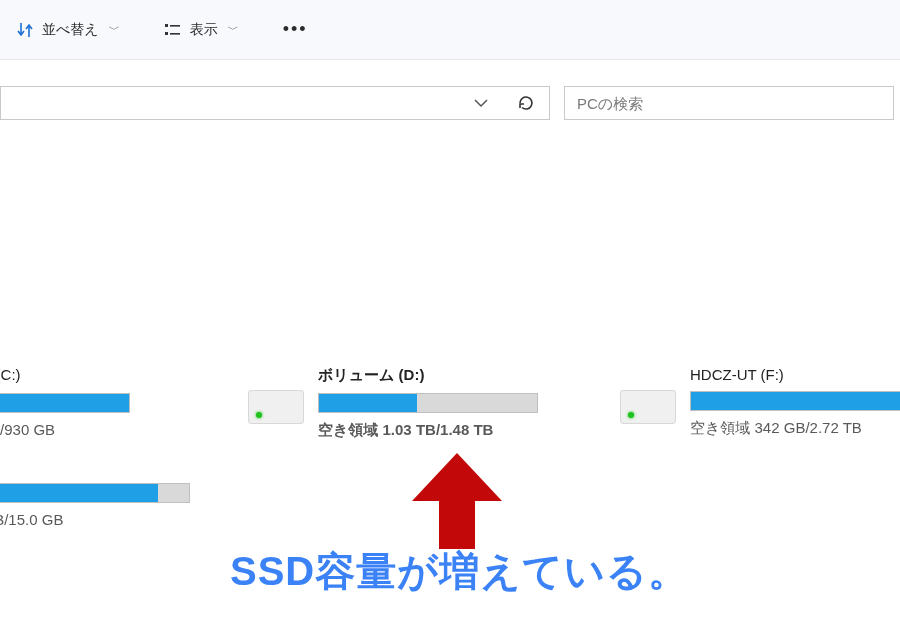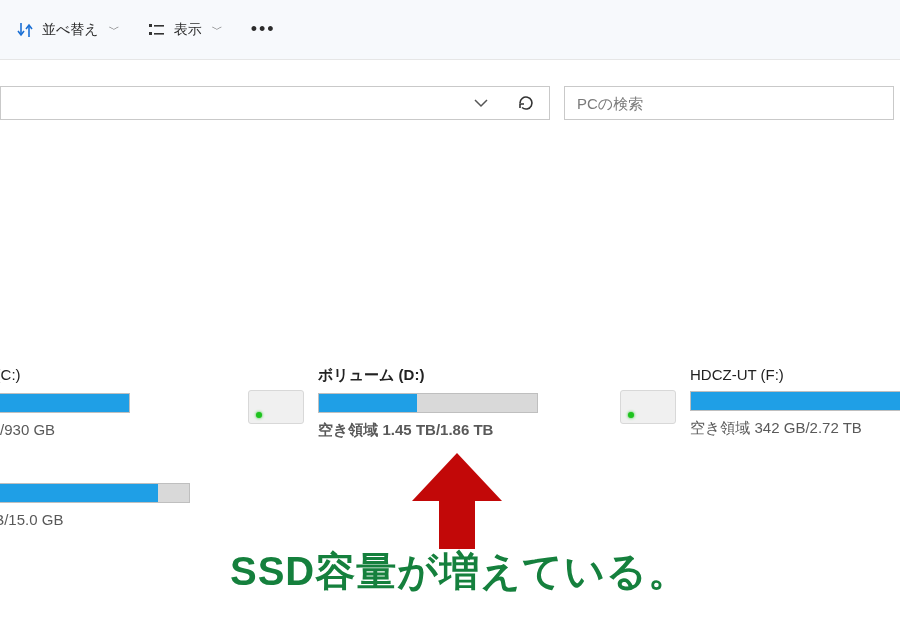--- a/index.html
+++ b/index.html
@@ -14,21 +14,21 @@
   }
 
   
   .toolbar {
     height: 60px;
     background: #f7f9fc;
     border-bottom: 1px solid #e6e6e6;
     display: flex;
     align-items: center;
     padding: 0 8px;
-    gap: 12px;
+    gap: 28px;
   }
   .tb-btn {
     display: flex;
     align-items: center;
     gap: 8px;
     cursor: pointer;
     padding: 6px 8px;
     border-radius: 4px;
     color: #2c2c2c;
   }
@@ -143,21 +143,21 @@
     position: absolute;
     left: 412px;
     top: 327px;
   }
   .anno-text {
     position: absolute;
     left: 230px;
     top: 418px;
     font-size: 40px;
     font-weight: 700;
-    color: #15803d;
+    color: #3b82f6;
     white-space: nowrap;
     letter-spacing: 1px;
   }
 
   .more-dots { font-size: 18px; letter-spacing: 2px; color:#2c2c2c; }
 </style>
 </head>
 <body>
 
 <div class="toolbar">
@@ -223,21 +223,21 @@
     </div>
   </div>
 
   <div class="drive d">
     <div class="drive-icon"></div>
     <div class="drive-body">
       <div class="drive-name">ボリューム (D:)</div>
       <div class="bar">
         <div class="bar-fill" style="width: 45%;"></div>
       </div>
-      <div class="drive-sub">空き領域 1.45 TB/1.86 TB</div>
+      <div class="drive-sub">空き領域 1.03 TB/1.48 TB</div>
     </div>
   </div>
 
   <div class="drive f">
     <div class="drive-icon"></div>
     <div class="drive-body">
       <div class="drive-name">HDCZ-UT (F:)</div>
       <div class="bar">
         <div class="bar-fill" style="width: 100%;"></div>
       </div>

